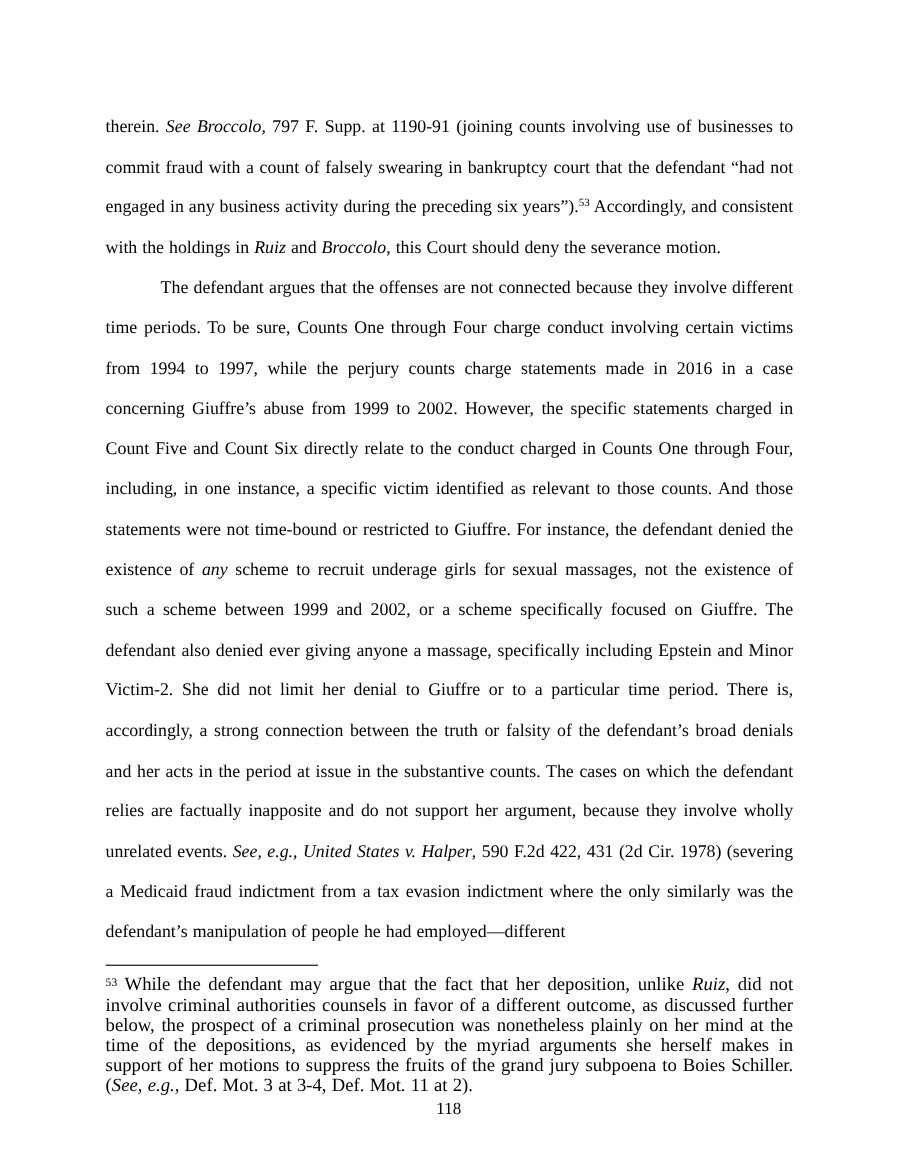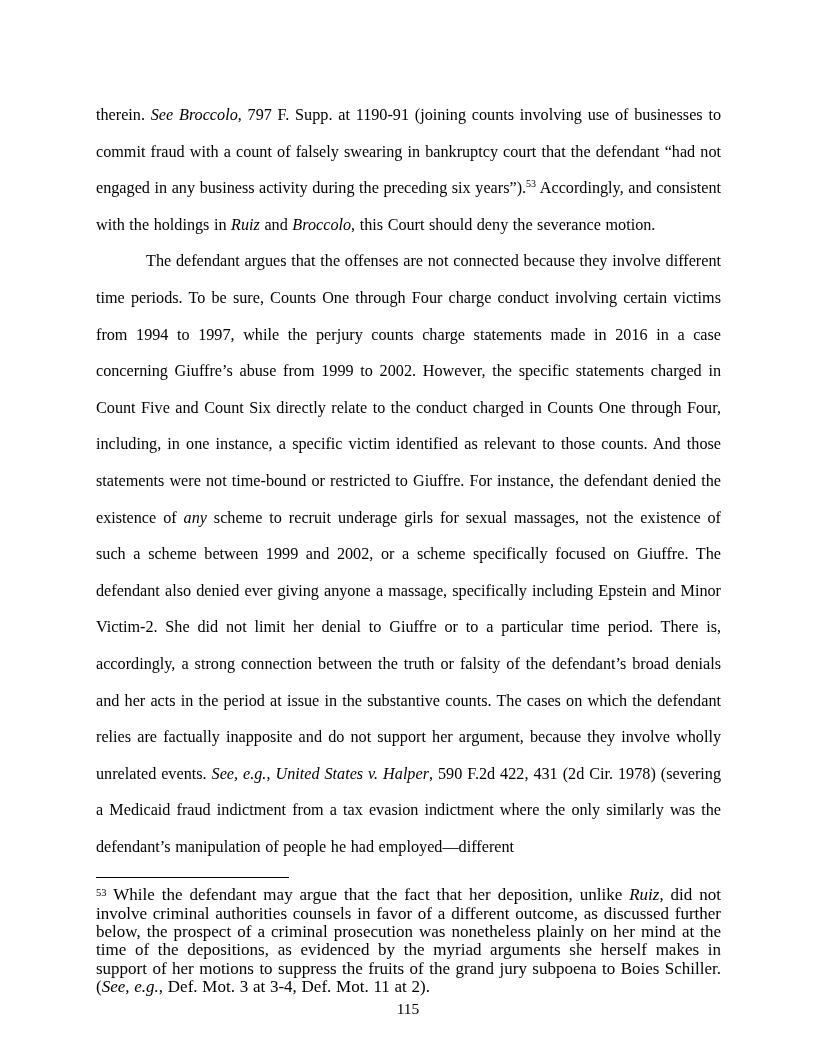--- a/index.html
+++ b/index.html
@@ -57,15 +57,15 @@
   <div class="body-text">
     <p class="para"><span>therein.  </span><span style="font-style: italic;">See Broccolo</span><span>, 797 F. Supp. at 1190-91 (joining counts involving use of businesses to commit fraud with a count of falsely swearing in bankruptcy court that the defendant “had not engaged in any business activity during the preceding six years”).</span><sup class="fn-ref">53</sup><span>  Accordingly, and consistent with the holdings in </span><span style="font-style: italic;">Ruiz</span><span> and </span><span style="font-style: italic;">Broccolo</span><span>, this Court should deny the severance motion.</span></p>
     <p class="para indented"><span>The defendant argues that the offenses are not connected because they involve different time periods.  To be sure, Counts One through Four charge conduct involving certain victims from 1994 to 1997, while the perjury counts charge statements made in 2016 in a case concerning Giuffre’s abuse from 1999 to 2002.  However, the specific statements charged in Count Five and Count Six directly relate to the conduct charged in Counts One through Four, including, in one instance, a specific victim identified as relevant to those counts.  And those statements were not time-bound or restricted to Giuffre.  For instance, the defendant denied the existence of </span><span style="font-style: italic;">any</span><span> scheme to recruit underage girls for sexual massages, not the existence of such a scheme between 1999 and 2002, or a scheme specifically focused on Giuffre.  The defendant also denied ever giving anyone a massage, specifically including Epstein and Minor Victim-2.  She did not limit her denial to Giuffre or to a particular time period.  There is, accordingly, a strong connection between the truth or falsity of the defendant’s broad denials and her acts in the period at issue in the substantive counts.  The cases on which the defendant relies are factually inapposite and do not support her argument, because they involve wholly unrelated events.  </span><span style="font-style: italic;">See, e.g.</span><span>, </span><span style="font-style: italic;">United States v. Halper</span><span>, 590 F.2d 422, 431 (2d Cir. 1978) (severing a Medicaid fraud indictment from a tax evasion indictment where the only similarly was the defendant’s manipulation of people he had employed—different</span></p>
   </div>
 
   <div class="footnote-area">
     <div class="footnote-rule"></div>
     <p class="footnote"><sup class="fn-ref">53</sup><span> While the defendant may argue that the fact that her deposition, unlike </span><span style="font-style: italic;">Ruiz</span><span>, did not involve criminal authorities counsels in favor of a different outcome, as discussed further below, the prospect of a criminal prosecution was nonetheless plainly on her mind at the time of the depositions, as evidenced by the myriad arguments she herself makes in support of her motions to suppress the fruits of the grand jury subpoena to Boies Schiller.  (</span><span style="font-style: italic;">See, e.g.</span><span>, Def. Mot. 3 at 3-4, Def. Mot. 11 at 2).</span></p>
   </div>
 
-  <div class="page-number">115</div>
+  <div class="page-number">118</div>
 
 </div>
 
 </body></html>

